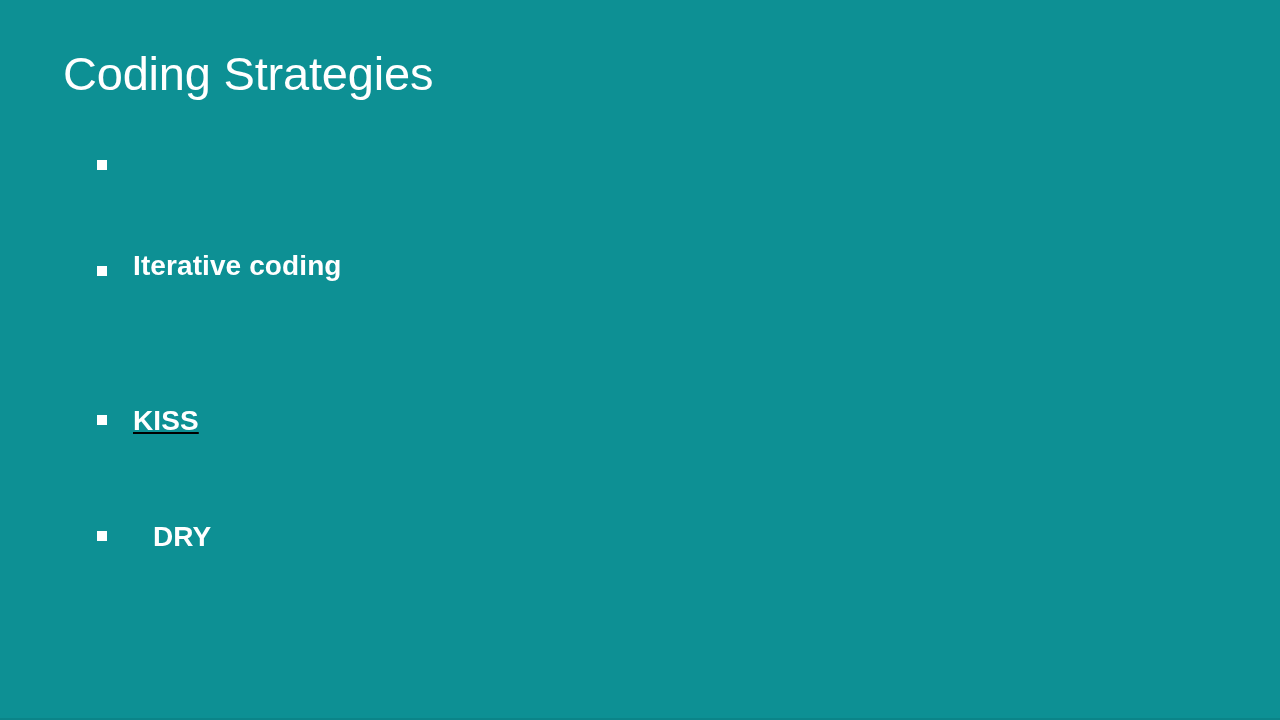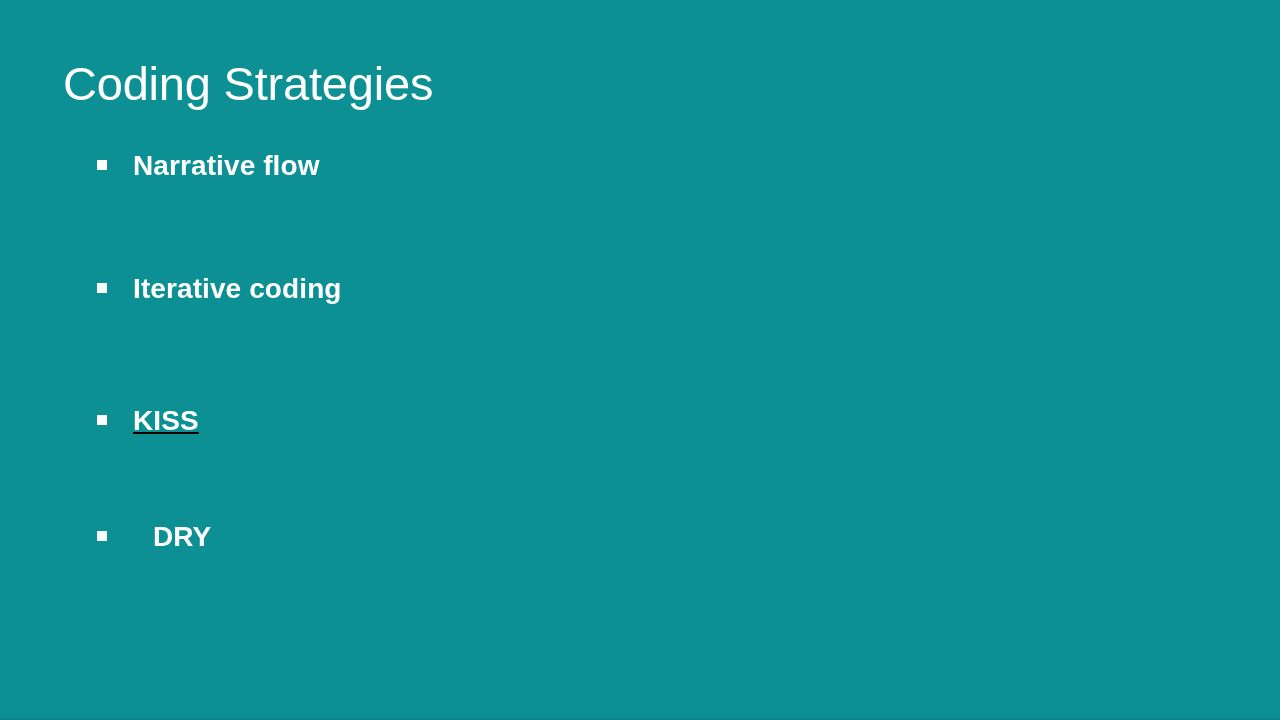--- a/index.html
+++ b/index.html
@@ -24,21 +24,21 @@
     left: 0;
     right: 0;
     bottom: 0;
     height: 2px;
     background: #0b8488;
   }
 
   .slide-title {
     position: absolute;
     left: 63px;
-    top: 55px;
+    top: 45px;
     margin: 0;
     font-family: "Liberation Sans", sans-serif;
     font-size: 47px;
     font-weight: 400;
     line-height: 58px;
     letter-spacing: -0.2px;
     color: #ffffff;
     white-space: nowrap;
   }
 
@@ -73,36 +73,35 @@
     font-family: "Liberation Sans", sans-serif;
     font-size: 28px;
     font-weight: 700;
     line-height: 32px;
     letter-spacing: 0.1px;
     color: #ffffff;
   }
 
   
   .bullet-item.row-0 { top: 150px; }
-  .bullet-item.row-1 { top: 273px; }
+  .bullet-item.row-1 { top: 250px; align-items: center; }
   .bullet-item.row-2 { top: 405px; text-decoration: underline; }
   .bullet-item.row-3 { top: 521px; gap: 20px; }
 </style>
 </head>
 <body>
 
 <div class="slide">
 
   <h1 class="slide-title">Coding Strategies</h1>
 
   <ul class="bullet-list">
 
     <li class="bullet-item row-0">
       <span class="bullet-marker"></span>
-      <span class="bullet-label">Narrative flow</span>
     </li>
 
     <li class="bullet-item row-1">
       <span class="bullet-marker"></span>
       <span class="bullet-label">Iterative coding</span>
     </li>
 
     <li class="bullet-item row-2">
       <span class="bullet-marker"></span>
       <span class="bullet-label">KISS</span>

